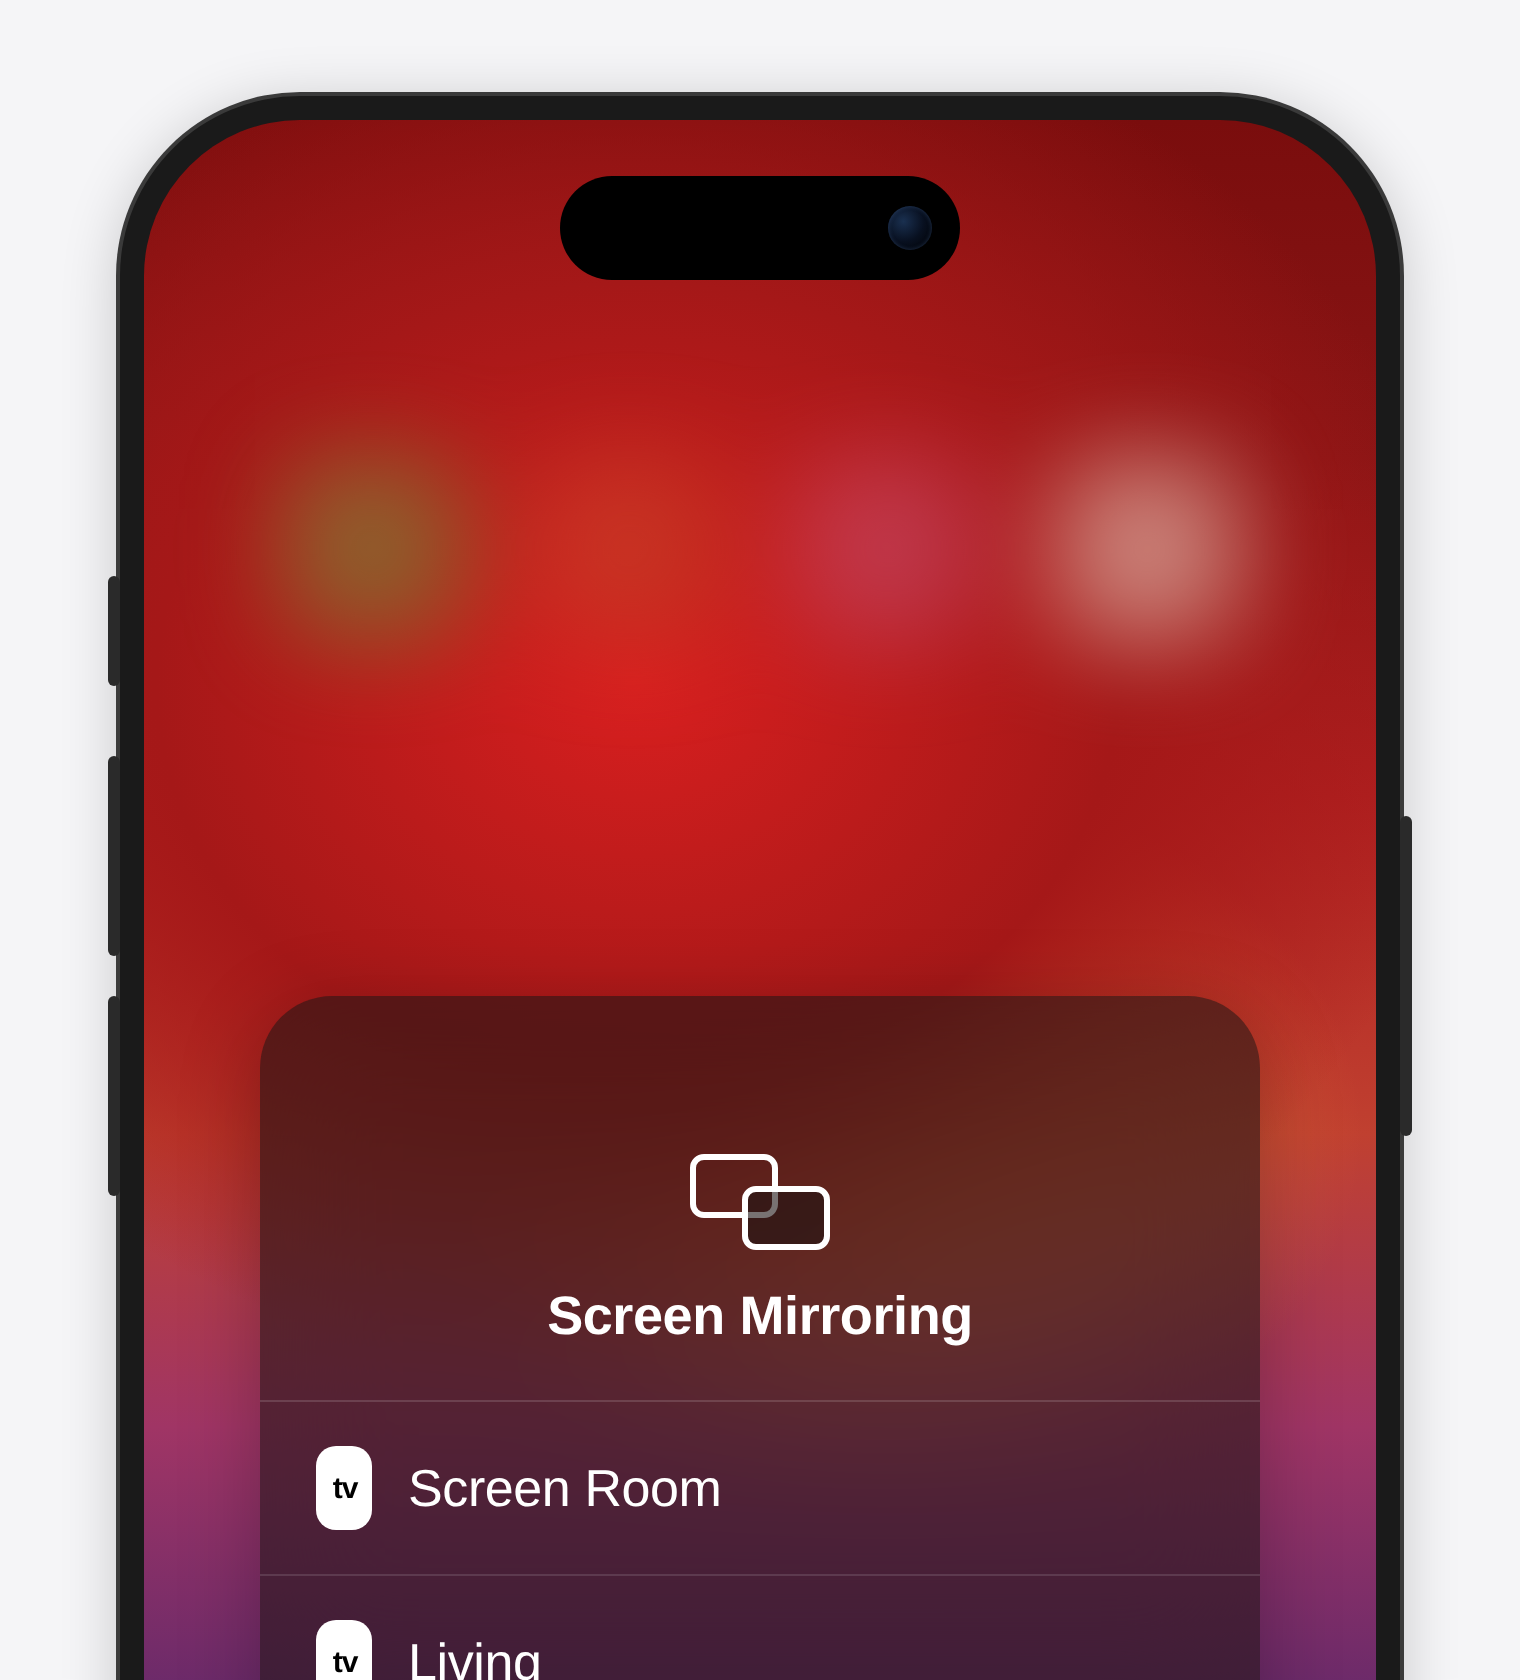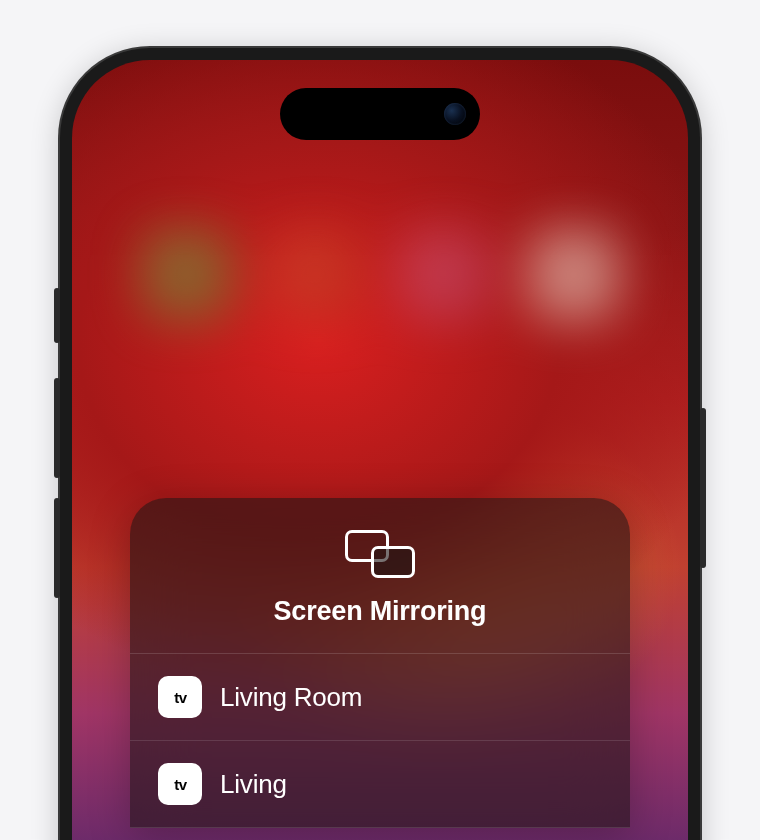--- a/index.html
+++ b/index.html
@@ -97,20 +97,21 @@
       border-radius: 36px 36px 0 0;
       overflow: hidden;
       box-shadow: 0 8px 40px rgba(0,0,0,0.25);
     }
     .panel-header {
       padding: 32px 20px 26px;
       display: flex;
       flex-direction: column;
       align-items: center;
       gap: 18px;
+      margin-top: 47px;
     }
     .mirror-icon {
       width: 70px;
       height: 48px;
       position: relative;
     }
     .mirror-icon .rect {
       position: absolute;
       border: 3.5px solid #fff;
       border-radius: 7px;
@@ -139,21 +140,21 @@
     }
     .device-item {
       display: flex;
       align-items: center;
       gap: 18px;
       padding: 22px 28px;
       border-bottom: 1px solid rgba(255,255,255,0.12);
       cursor: pointer;
     }
     .appletv-icon {
-      width: 44px;
+      width: 28px;
       height: 42px;
       background: #fff;
       border-radius: 10px;
       display: flex;
       align-items: center;
       justify-content: center;
       gap: 1px;
       flex-shrink: 0;
     }
     .apple-glyph {
@@ -204,21 +205,21 @@
           <div class="rect rect-front"></div>
         </div>
         <div class="panel-title">Screen Mirroring</div>
       </div>
       <div class="device-list">
         <div class="device-item">
           <div class="appletv-icon">
             <span class="apple-glyph"></span>
               <span class="tv-text">tv</span>
           </div>
-          <div class="device-label">Living Room</div>
+          <div class="device-label">Screen Room</div>
         </div>
         <div class="device-item">
           <div class="appletv-icon">
             <span class="apple-glyph"></span>
               <span class="tv-text">tv</span>
           </div>
           <div class="device-label">Living</div>
         </div>
       </div>
     </div>

